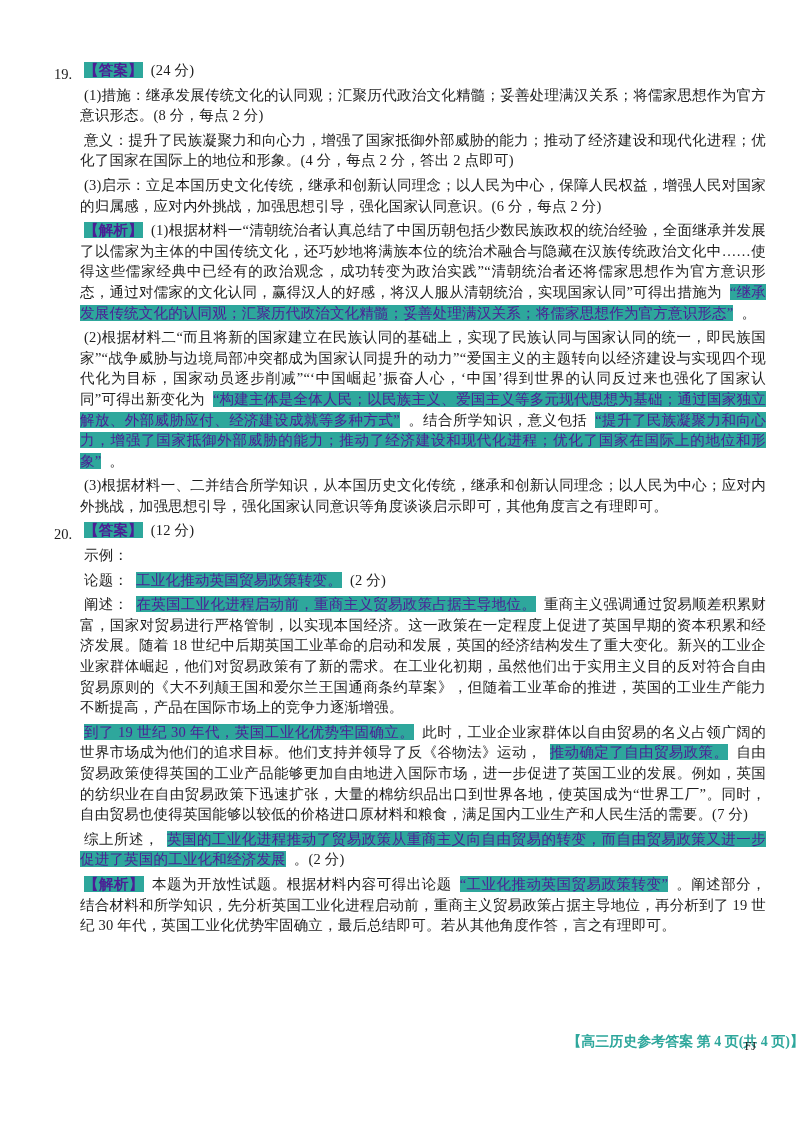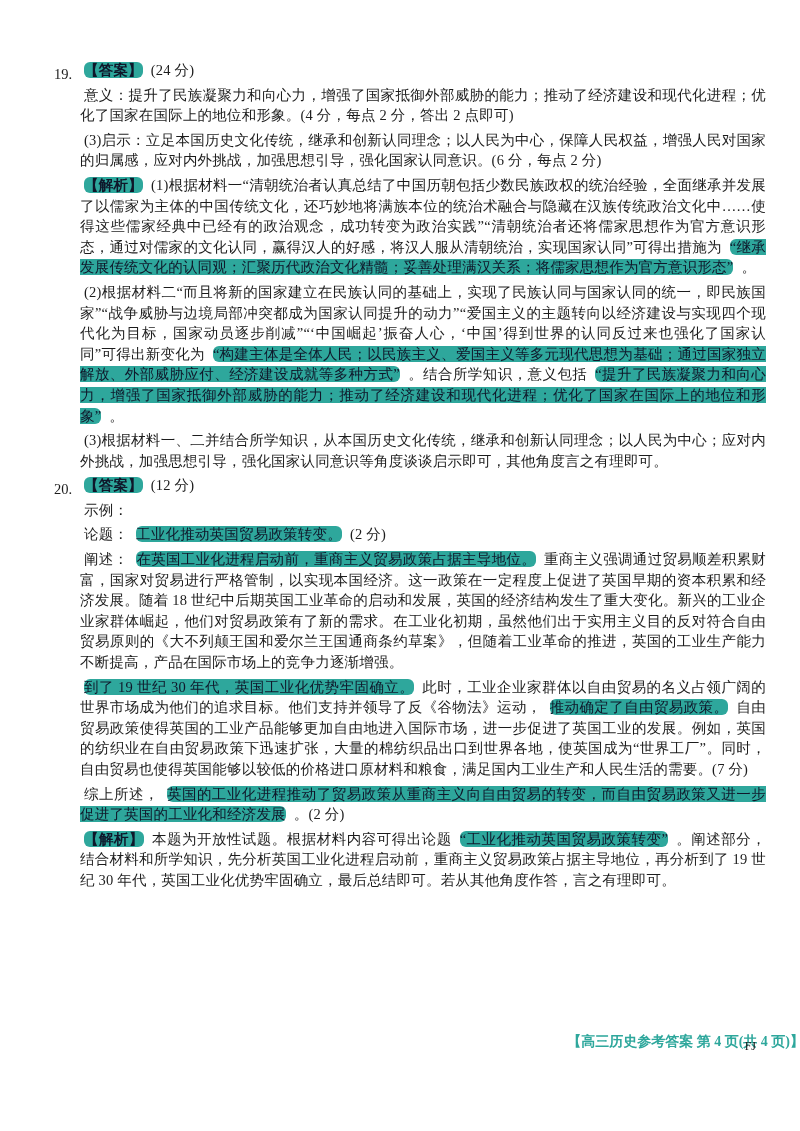--- a/index.html
+++ b/index.html
@@ -27,22 +27,21 @@
     line-height: 20.6px;
   }
   .para {
     font-size: 14.5px;
     line-height: 20.6px;
     text-align: justify;
     letter-spacing: 0.2px;
   }
   .hl {
     background: var(--hl, #2ea79c);
-    color: #0f172a;
-    border-radius: 6px;
+    color: #4c1d95;
   }
   .tag { font-weight: bold; }
   .footer {
     position: absolute;
     left: 0;
     right: 0;
     top: 1016px;
     height: 22px;
     text-align: right;
     font-size: 14px;
@@ -58,20 +57,21 @@
   }
 </style>
 </head>
 <body style="color: rgb(28, 28, 28);">
 
 <div class="page">
   <div id="questions">
       <div class="question">
         <span class="qnum">19.</span>
         <p class="para"><span class="hl tag">【答案】</span><span class="">(24 分)</span></p>
+        <p class="para"><span class="">(1)措施：继承发展传统文化的认同观；汇聚历代政治文化精髓；妥善处理满汉关系；将儒家思想作为官方意识形态。(8 分，每点 2 分)</span></p>
         <p class="para"><span class="">意义：提升了民族凝聚力和向心力，增强了国家抵御外部威胁的能力；推动了经济建设和现代化进程；优化了国家在国际上的地位和形象。(4 分，每点 2 分，答出 2 点即可)</span></p>
         <p class="para"><span class="">(3)启示：立足本国历史文化传统，继承和创新认同理念；以人民为中心，保障人民权益，增强人民对国家的归属感，应对内外挑战，加强思想引导，强化国家认同意识。(6 分，每点 2 分)</span></p>
         <p class="para"><span class="hl tag">【解析】</span><span class="">(1)根据材料一“清朝统治者认真总结了中国历朝包括少数民族政权的统治经验，全面继承并发展了以儒家为主体的中国传统文化，还巧妙地将满族本位的统治术融合与隐藏在汉族传统政治文化中……使得这些儒家经典中已经有的政治观念，成功转变为政治实践”“清朝统治者还将儒家思想作为官方意识形态，通过对儒家的文化认同，赢得汉人的好感，将汉人服从清朝统治，实现国家认同”可得出措施为</span><span class="hl">“继承发展传统文化的认同观；汇聚历代政治文化精髓；妥善处理满汉关系；将儒家思想作为官方意识形态”</span><span class="">。</span></p>
         <p class="para"><span class="">(2)根据材料二“而且将新的国家建立在民族认同的基础上，实现了民族认同与国家认同的统一，即民族国家”“战争威胁与边境局部冲突都成为国家认同提升的动力”“爱国主义的主题转向以经济建设与实现四个现代化为目标，国家动员逐步削减”“‘中国崛起’振奋人心，‘中国’得到世界的认同反过来也强化了国家认同”可得出新变化为</span><span class="hl">“构建主体是全体人民；以民族主义、爱国主义等多元现代思想为基础；通过国家独立解放、外部威胁应付、经济建设成就等多种方式”</span><span class="">。结合所学知识，意义包括</span><span class="hl">“提升了民族凝聚力和向心力，增强了国家抵御外部威胁的能力；推动了经济建设和现代化进程；优化了国家在国际上的地位和形象”</span><span class="">。</span></p>
         <p class="para"><span class="">(3)根据材料一、二并结合所学知识，从本国历史文化传统，继承和创新认同理念；以人民为中心；应对内外挑战，加强思想引导，强化国家认同意识等角度谈谈启示即可，其他角度言之有理即可。</span></p>
       </div>
       <div class="question">
         <span class="qnum">20.</span>
         <p class="para"><span class="hl tag">【答案】</span><span class="">(12 分)</span></p>
         <p class="para"><span class="">示例：</span></p>

